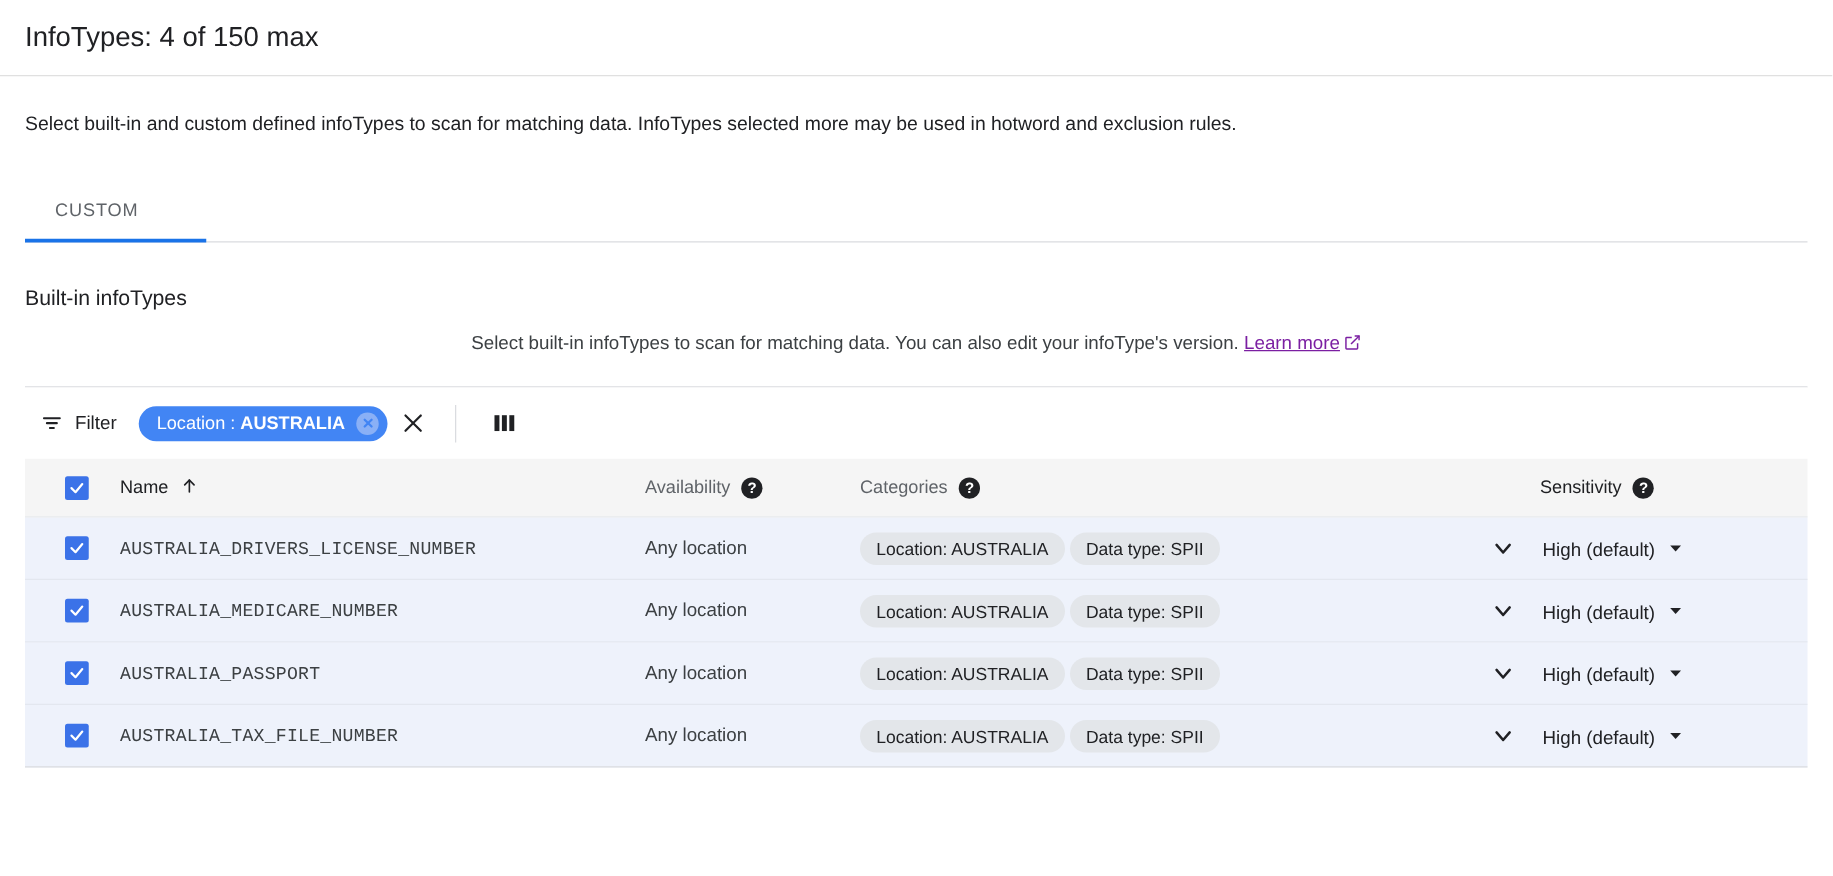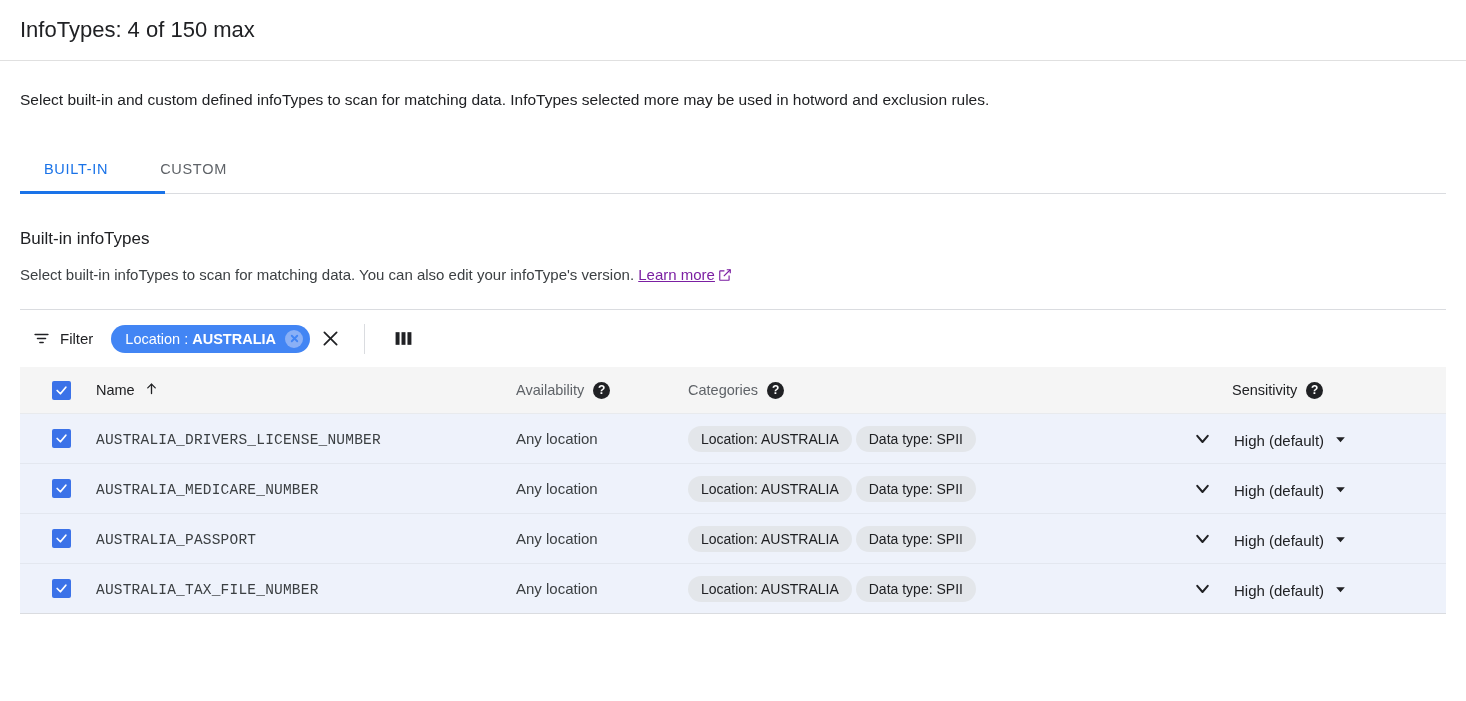--- a/index.html
+++ b/index.html
@@ -87,20 +87,21 @@
     font-size: 17px;
     font-weight: 500;
     color: #202124;
     margin-top: 35px;
   }
   .section-sub {
     font-size: 15px;
     color: #3c4043;
     margin-top: 16px;
     line-height: 20px;
+    text-align: center;
   }
   .learn-more {
     color: #7b1fa2;
     text-decoration: underline;
     cursor: pointer;
   }
   .ext-icon {
     display: inline-block;
     vertical-align: -2px;
     margin-left: 3px;
@@ -296,21 +297,20 @@
 </head>
 <body>
 
 <div class="dialog-title">InfoTypes: 4 of 150 max</div>
 <div class="title-divider"></div>
 
 <div class="description">Select built-in and custom defined infoTypes to scan for matching data. InfoTypes selected more may be used in hotword and exclusion rules.</div>
 
 <div class="tabs-wrap">
   <div class="tabs-row">
-    <div class="tab active">BUILT-IN</div>
     <div class="tab">CUSTOM</div>
   </div>
   <div class="tabs-baseline"></div>
   <div class="tab-underline"></div>
 </div>
 
 <div class="section">
   <div class="section-title">Built-in infoTypes</div>
   <div class="section-sub">
     <span>Select built-in infoTypes to scan for matching data. You can also edit your infoType's version.</span>

